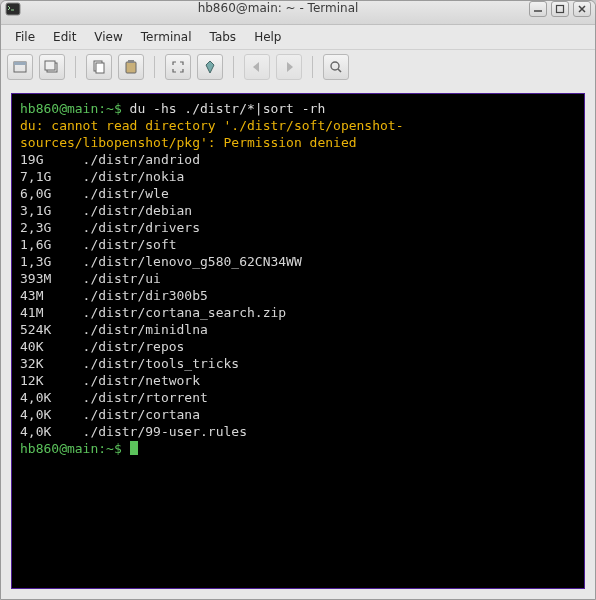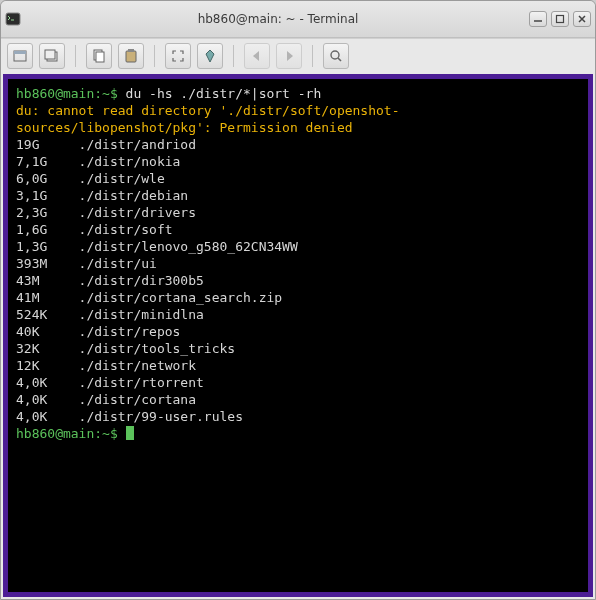--- a/index.html
+++ b/index.html
@@ -18,22 +18,22 @@
     border: 1px solid #9a9a9a;
     border-radius: 6px 6px 0 0;
     display: flex;
     flex-direction: column;
   }
   .titlebar {
     height: 24px;
     background: linear-gradient(to bottom, #e8e8e8, #d6d6d6);
     border-bottom: 1px solid #bfbfbf;
     display: flex;
-    align-items: center;
-    padding: 18px 4px;
+    align-items: flex-start;
+    padding: 0 4px;
     border-radius: 6px 6px 0 0;
   }
   .titlebar .icon {
     width: 16px; height: 16px; margin-right: 6px;
     display: inline-flex; align-items: center; justify-content: center;
   }
   .titlebar .title {
     flex: 1;
     text-align: center;
     color: #3a3a3a;
@@ -87,22 +87,22 @@
   .terminal {
     flex: 1;
     background: #000000;
     color: #d6d6d6;
     font-family: "DejaVu Sans Mono", "Liberation Mono", monospace;
     font-size: 13px;
     line-height: 17px;
     padding: 6px 8px 12px 8px;
     overflow: hidden;
     white-space: pre;
-    margin: 2px;
-    border: 5px solid #4c1d95;
+    margin: 10px;
+    border: 1px solid #4c1d95;
   }
   .prompt-base { color: #5bc25b; }
   .cmd { color: #dcdcdc; }
   .err { color: #eab308; }
   .cursor {
     display: inline-block;
     width: 8px; height: 14px;
     background: #5bc25b;
     vertical-align: -2px;
   }
@@ -135,20 +135,28 @@
           </svg>
       </span>
       <span class="win-btn">
         <svg width="10" height="10">
             <path d="M2 2 L8 8 M8 2 L2 8" stroke="#444" stroke-width="1.5"></path>
           </svg>
       </span>
     </div>
   </div>
 
+  <div class="menubar">
+    <span class="menu-item">File</span>
+    <span class="menu-item">Edit</span>
+    <span class="menu-item">View</span>
+    <span class="menu-item">Terminal</span>
+    <span class="menu-item">Tabs</span>
+    <span class="menu-item">Help</span>
+  </div>
 
   <div class="toolbar">
     <span class="tb-btn">
       <svg width="16" height="16">
           <rect x="2" y="3" width="12" height="10" fill="none" stroke="#666"></rect>
           <rect x="2" y="3" width="12" height="3" fill="#9ab"></rect>
         </svg>
     </span>
     <span class="tb-btn">
       <svg width="16" height="16">

